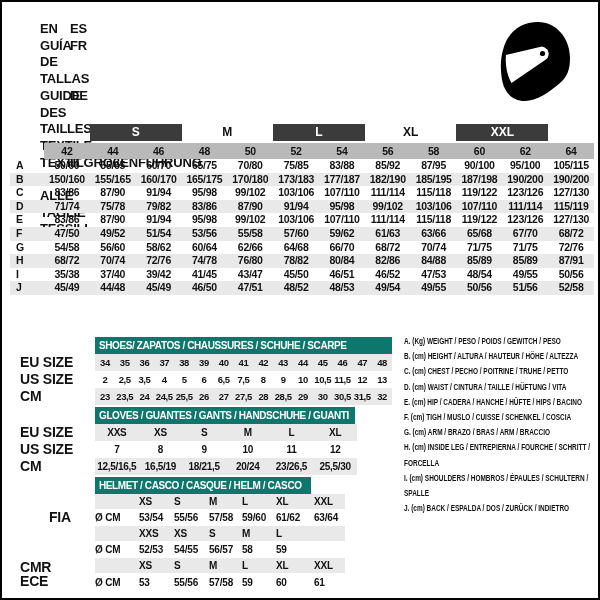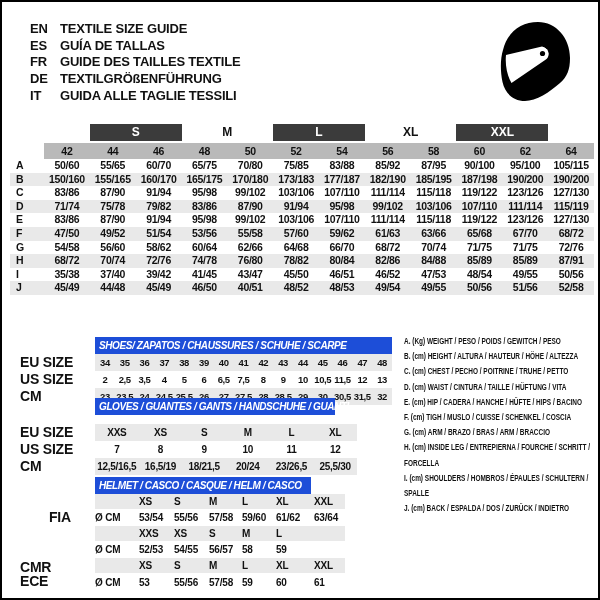--- a/index.html
+++ b/index.html
@@ -1,20 +1,20 @@
 <!DOCTYPE html>
 <html><head>
 <meta charset="utf-8">
 <style>
   html,body{margin:0;padding:0;background:#fff;}
   .page{position:relative;width:600px;height:600px;box-sizing:border-box;border:2px solid #000;
         background:#fff;font-family:"Liberation Sans",sans-serif;color:#111;overflow:hidden;}
 
   
-  .langs{position:absolute;left:28px;top:19px;display:grid;grid-template-columns:30px auto;
+  .langs{position:absolute;left:38px;top:19px;display:grid;grid-template-columns:30px auto;
          font-size:13px;font-weight:bold;line-height:16.7px;letter-spacing:-0.2px;}
 
   
   .hicon{position:absolute;left:492px;top:18px;width:78px;height:88px;}
 
   
   .mt{position:absolute;left:8px;top:122px;width:584px;font-weight:bold;}
   .mt-grid{display:grid;grid-template-columns:34px repeat(12,1fr);}
   .grow{height:19px;}
   .gbar{grid-row:1;height:17px;line-height:17px;text-align:center;font-size:12px;}
@@ -22,22 +22,22 @@
   .gbar.plain{color:#111;}
   .brow{height:16px;font-size:10.5px;letter-spacing:-0.3px;}
   .brow span{background:#b9b9b9;line-height:16px;text-align:center;}
   .brow span.bl{background:transparent;}
   .dr{height:13.6px;font-size:10.5px;letter-spacing:-0.3px;}
   .dr span{line-height:13.6px;text-align:center;white-space:nowrap;}
   .dr .rl{text-align:left;padding-left:6px;}
   .rows>.dr:nth-child(even){background:#e9e9e9;}
 
   
-  .bar{position:absolute;height:17px;line-height:17px;background:#1d4ed8;color:#fff;
-       font-size:10px;font-weight:bold;letter-spacing:-0.4px;padding-left:4px;box-sizing:border-box;white-space:nowrap;font-style:italic;}
+  .bar{position:absolute;height:17px;line-height:17px;background:#0f766e;color:#fff;
+       font-size:10px;font-weight:bold;letter-spacing:-0.4px;padding-left:4px;box-sizing:border-box;white-space:nowrap;}
   .side-label{position:absolute;left:18px;font-size:14px;font-weight:bold;line-height:17px;letter-spacing:-0.2px;}
   .sgrid{position:absolute;display:grid;font-weight:bold;}
   .srow{display:grid;}
   .srow span{text-align:center;white-space:nowrap;}
   .srow.g{background:#e9e9e9;}
 
   .shoes-grid{left:93px;top:352px;width:297px;}
   .shoes-grid .srow{grid-template-columns:repeat(15,1fr);height:17px;font-size:9.5px;letter-spacing:-0.4px;}
   .shoes-grid .srow span{line-height:17px;}
 
@@ -56,21 +56,20 @@
   .legend{position:absolute;left:402px;top:331px;width:280px;transform:scaleX(0.68);
           transform-origin:left top;font-size:9.5px;font-weight:bold;line-height:15.2px;letter-spacing:0;}
 </style>
 </head>
 <body>
 
 <div class="page">
 
   <div class="langs">
     <span>EN</span>
-      <span>TEXTILE SIZE GUIDE</span>
     <span>ES</span>
       <span>GUÍA DE TALLAS</span>
     <span>FR</span>
       <span>GUIDE DES TAILLES TEXTILE</span>
     <span>DE</span>
       <span>TEXTILGRÖßENFÜHRUNG</span>
     <span>IT</span>
       <span>GUIDA ALLE TAGLIE TESSILI</span>
   </div>
 
@@ -239,21 +238,21 @@
           <span>48/54</span>
           <span>49/55</span>
           <span>50/56</span>
         </div>
       <div class="mt-grid dr">
           <span class="rl">J</span>
           <span>45/49</span>
           <span>44/48</span>
           <span>45/49</span>
           <span>46/50</span>
-          <span>40/51</span>
+          <span>47/51</span>
           <span>48/52</span>
           <span>48/53</span>
           <span>49/54</span>
           <span>49/55</span>
           <span>50/56</span>
           <span>51/56</span>
           <span>52/58</span>
         </div>
     </div>
   </div>
@@ -309,21 +308,21 @@
         <span>28</span>
         <span>28,5</span>
         <span>29</span>
         <span>30</span>
         <span>30,5</span>
         <span>31,5</span>
         <span>32</span>
       </div>
   </div>
 
-  <div class="bar" style="left:93px;top:396px;width:240px;">GLOVES / GUANTES / GANTS / HANDSCHUHE / GUANTI</div>
+  <div class="bar" style="left:93px;top:405px;width:260px;">GLOVES / GUANTES / GANTS / HANDSCHUHE / GUANTI</div>
   <span class="side-label" style="top:422px;">EU SIZE</span>
   <span class="side-label" style="top:439px;">US SIZE</span>
   <span class="side-label" style="top:456px;">CM</span>
   <div class="sgrid gloves-grid">
     <div class="srow g">
         <span>XXS</span>
         <span>XS</span>
         <span>S</span>
         <span>M</span>
         <span>L</span>

